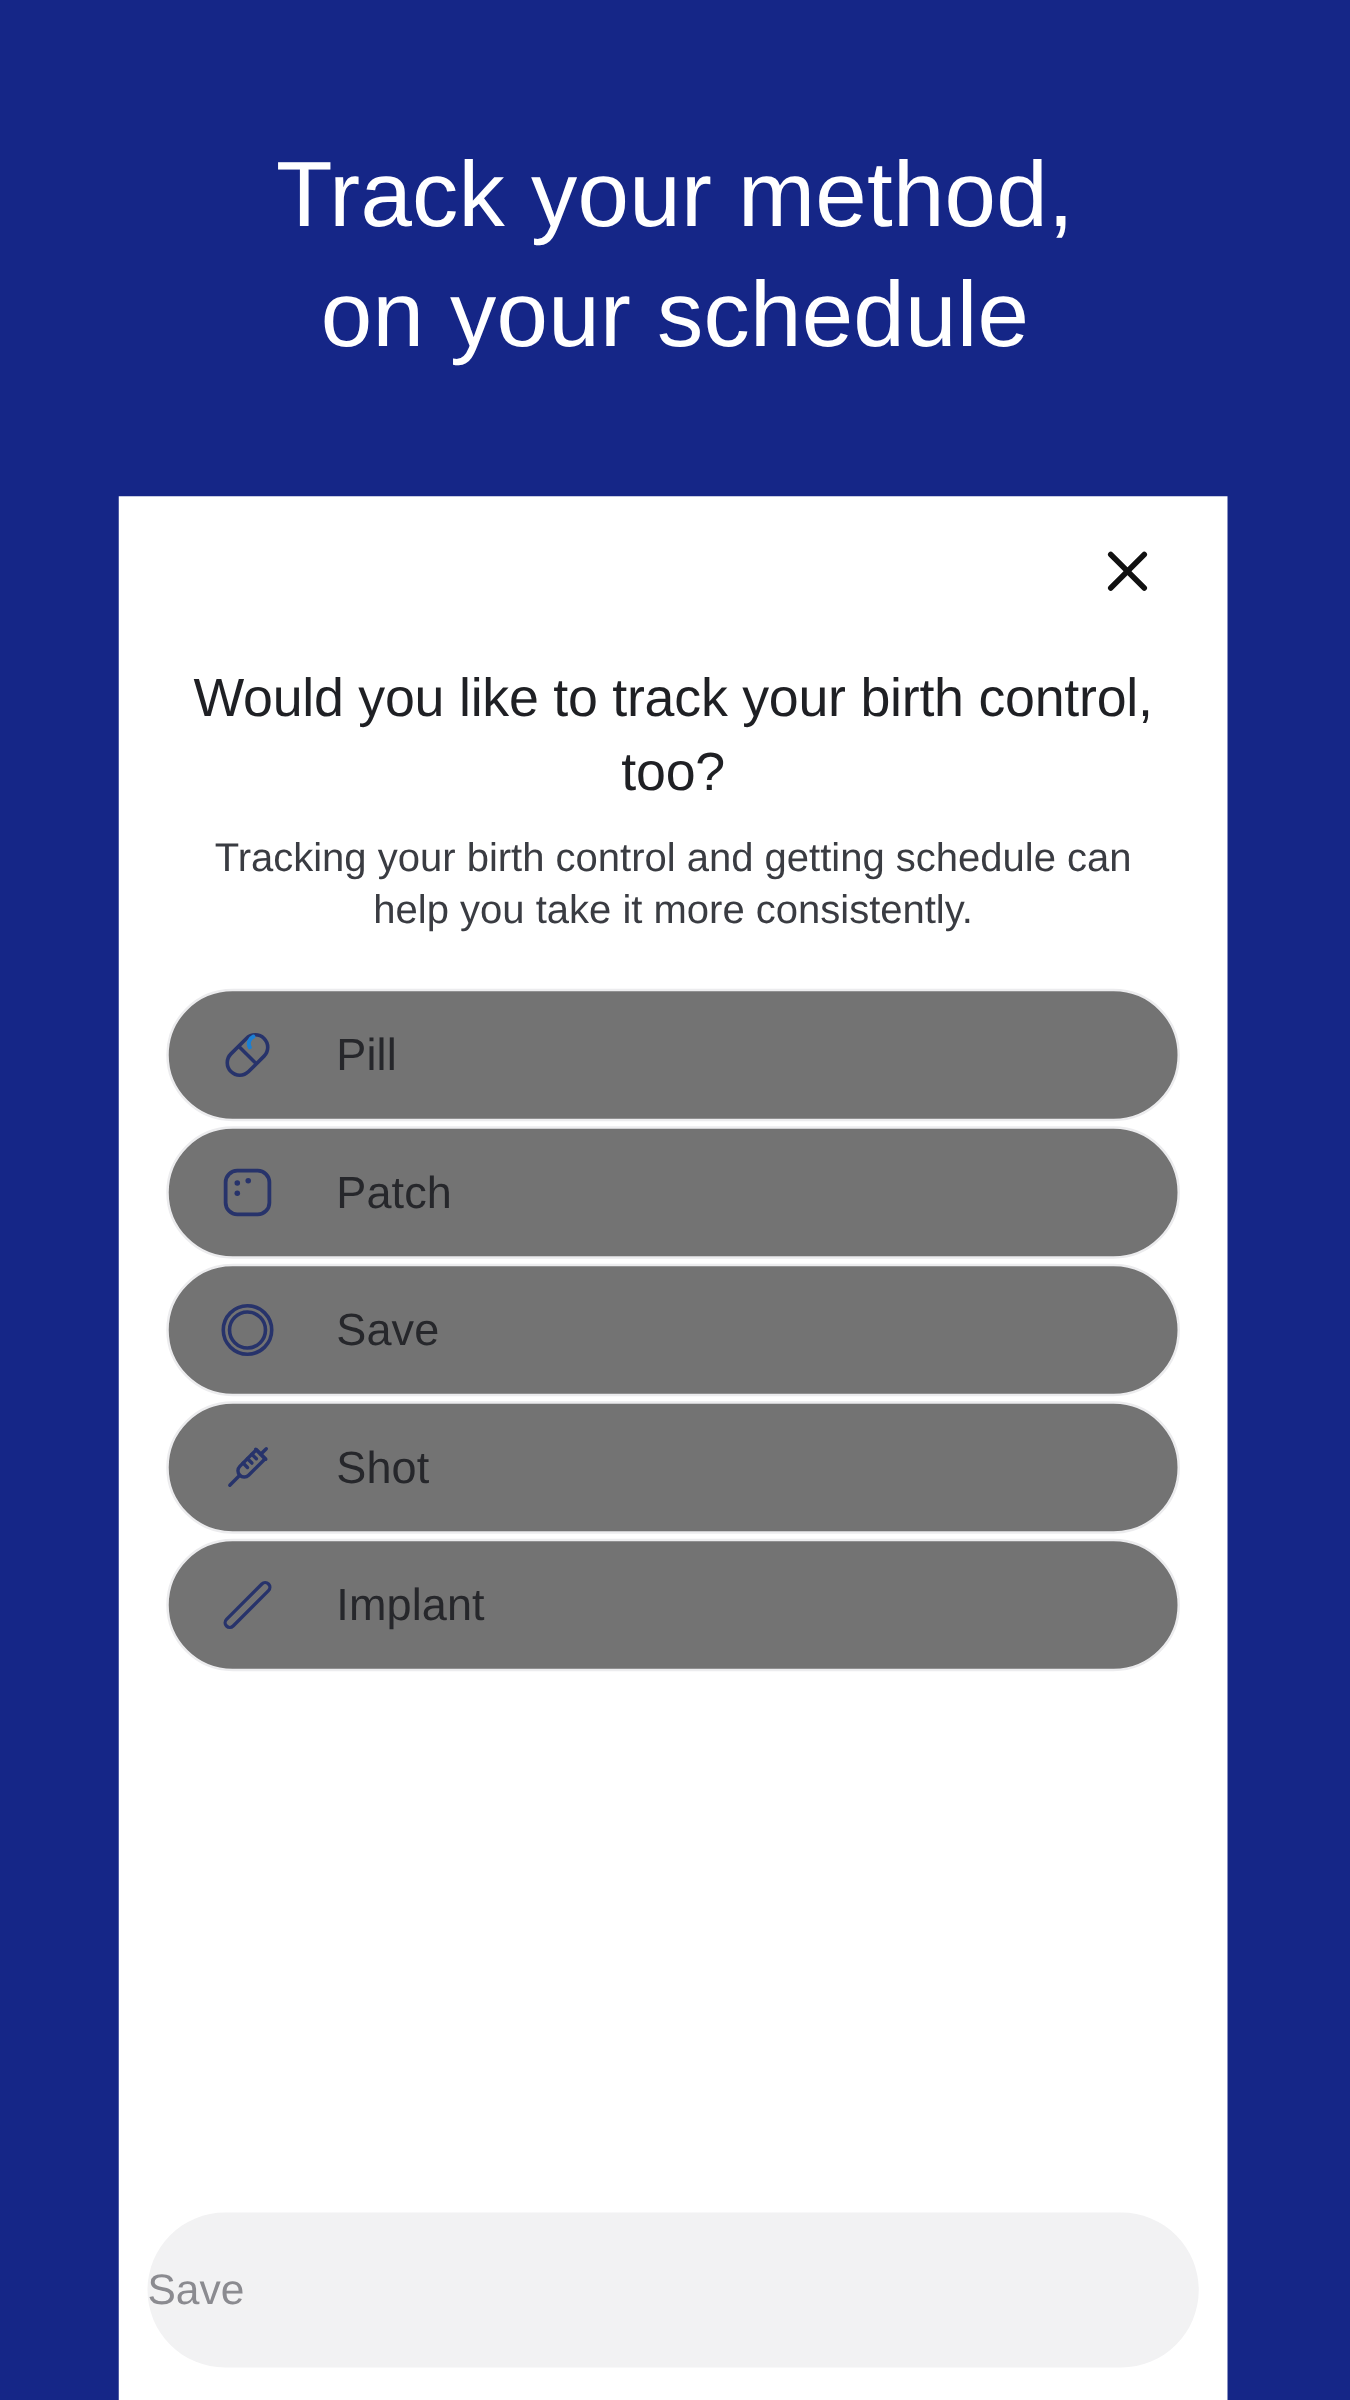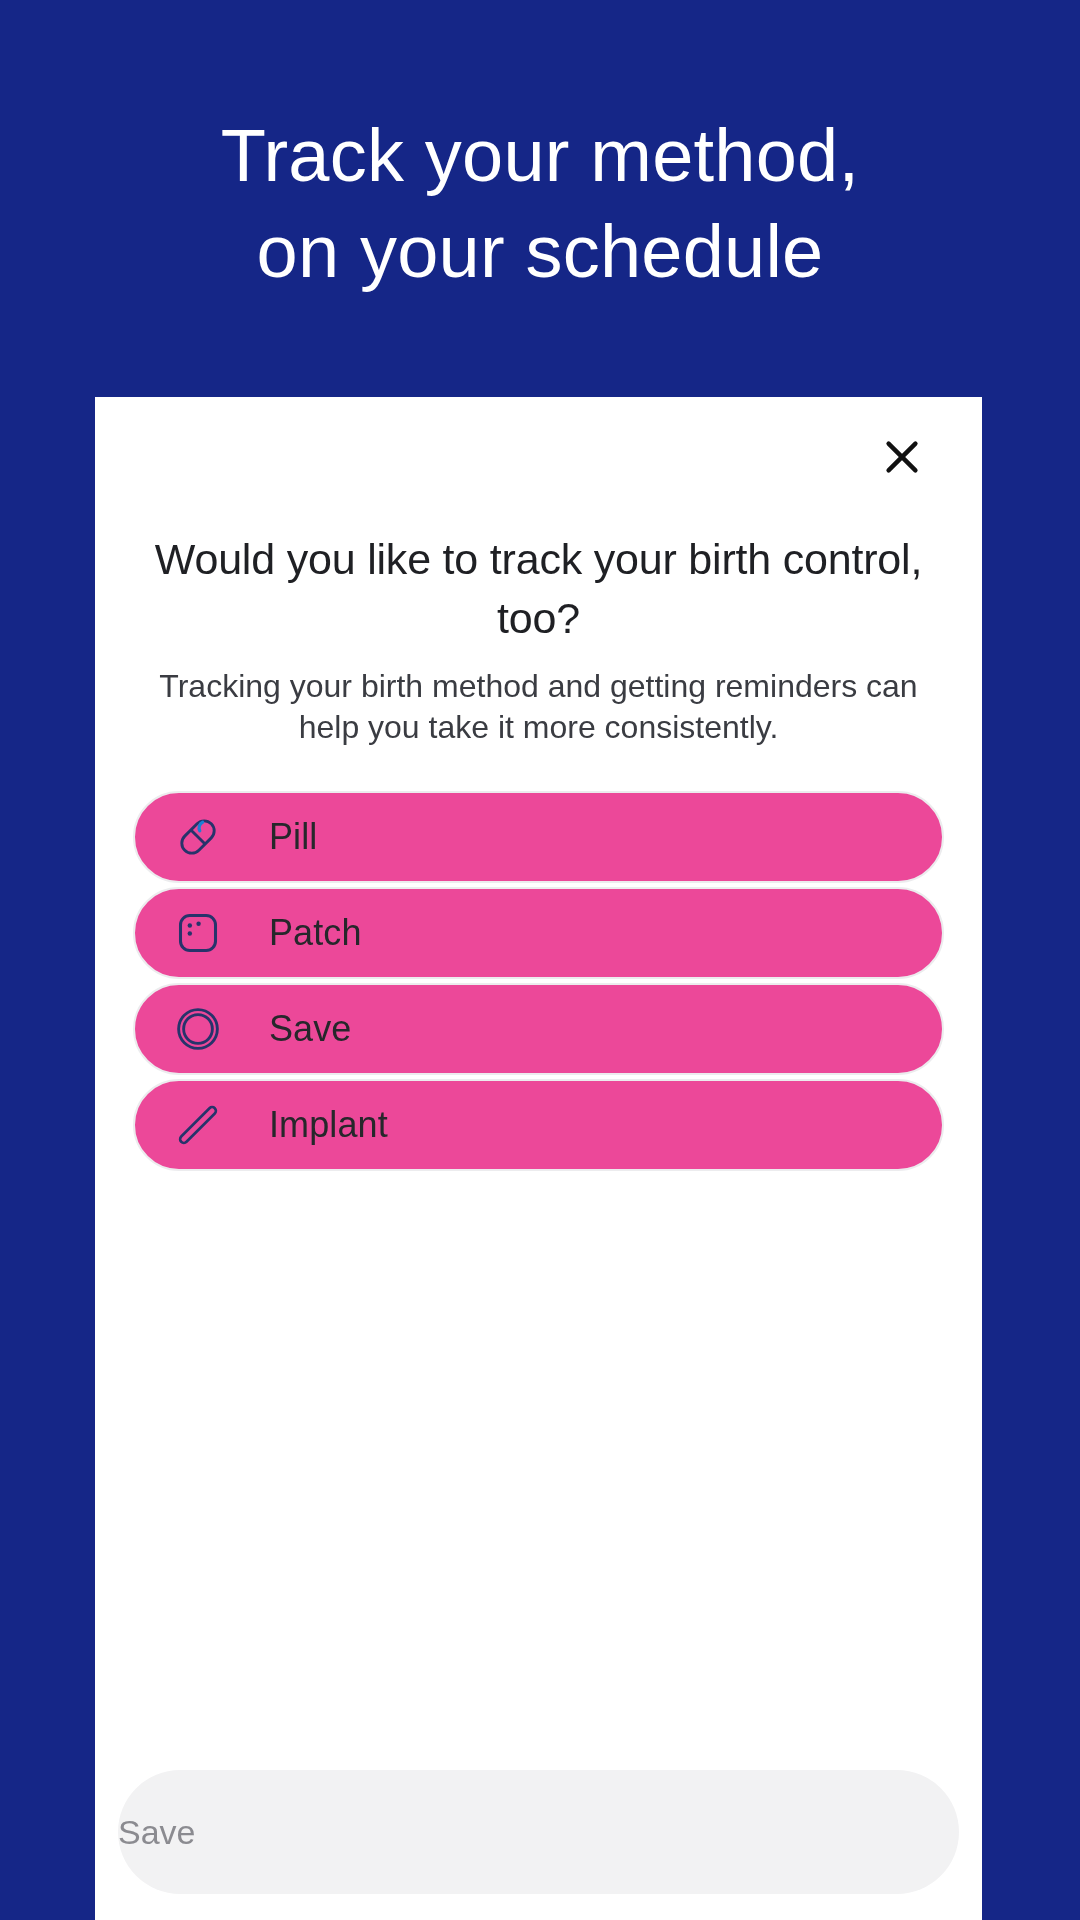--- a/index.html
+++ b/index.html
@@ -100,24 +100,24 @@
   
   .options {
     margin-top: 42px;
     display: flex;
     flex-direction: column;
     gap: 4px;
   }
 
   .option-row {
     position: relative;
-    height: 92px;
+    height: 106px;
     border: 2px solid #ececee;
     border-radius: 56px;
-    background: #ec4899;
+    background: #737373;
     display: flex;
     align-items: center;
     box-sizing: border-box;
     padding-left: 26px;
     cursor: pointer;
   }
 
   .option-icon {
     width: 74px;
     height: 74px;
@@ -174,21 +174,21 @@
         <svg width="46" height="46" viewBox="0 0 24 24" fill="none" stroke="#111111" stroke-width="2.3" stroke-linecap="round">
           <line x1="5" y1="5" x2="19" y2="19"></line>
           <line x1="19" y1="5" x2="5" y2="19"></line>
         </svg>
       </span>
     </div>
 
     <div class="sheet-body">
 
       <h2 class="sheet-title">Would you like to track your birth control, too?</h2>
-      <p class="sheet-desc">Tracking your birth method and getting reminders can help you take it more consistently.</p>
+      <p class="sheet-desc">Tracking your birth control and getting schedule can help you take it more consistently.</p>
 
       <div class="options">
 
         <div class="option-row">
           <span class="option-icon">
             <svg width="60" height="60" viewBox="0 0 48 48" fill="none">
               <g transform="rotate(-45 24 24)">
                 <rect x="9" y="16" width="30" height="16" rx="8" ry="8" stroke="#27336b" stroke-width="2.3"></rect>
                 <line x1="24" y1="16" x2="24" y2="32" stroke="#27336b" stroke-width="2.3"></line>
                 <path d="M28.5 21.5 a5 5 0 0 1 6.5 -3.2" stroke="#1b7fd4" stroke-width="2.6" stroke-linecap="round"></path>
@@ -213,20 +213,36 @@
         <div class="option-row">
           <span class="option-icon">
             <svg width="60" height="60" viewBox="0 0 48 48" fill="none">
               <circle cx="24" cy="24" r="15.5" stroke="#27336b" stroke-width="2.3"></circle>
               <circle cx="24" cy="24" r="11.5" stroke="#27336b" stroke-width="2.3"></circle>
             </svg>
           </span>
           <span class="option-label">Save</span>
         </div>
 
+        <div class="option-row">
+          <span class="option-icon">
+            <svg width="60" height="60" viewBox="0 0 48 48" fill="none" stroke="#27336b" stroke-width="2.2" stroke-linecap="round" stroke-linejoin="round">
+              <g transform="rotate(45 24 24)">
+                <path d="M24 7 L24 12"></path>
+                <path d="M19.5 12 L28.5 12"></path>
+                <path d="M20 12 L20 27 a4 4 0 0 0 8 0 L28 12 Z"></path>
+                <path d="M24 31 L24 40"></path>
+                <path d="M20 16 L24 16"></path>
+                <path d="M20 20 L24 20"></path>
+                <path d="M20 24 L24 24"></path>
+              </g>
+            </svg>
+          </span>
+          <span class="option-label">Shot</span>
+        </div>
 
 
         <div class="option-row">
           <span class="option-icon">
             <svg width="60" height="60" viewBox="0 0 48 48" fill="none">
               <g transform="rotate(-45 24 24)">
                 <rect x="5" y="21" width="38" height="6" rx="3" ry="3" stroke="#27336b" stroke-width="2.1"></rect>
               </g>
             </svg>
           </span>

